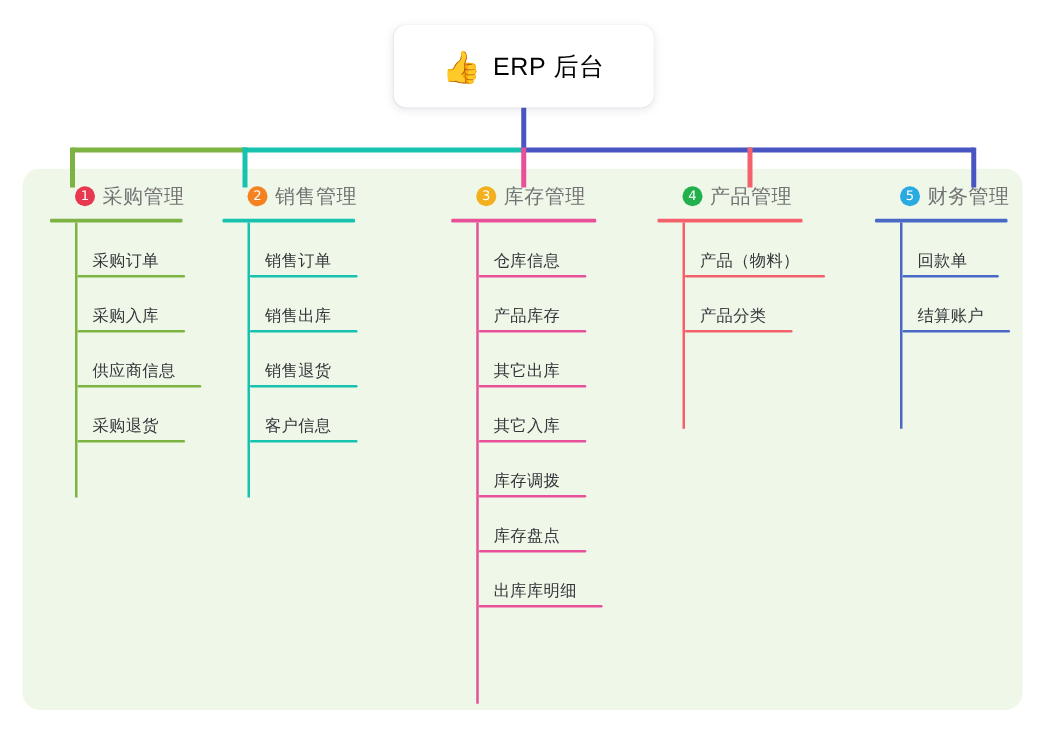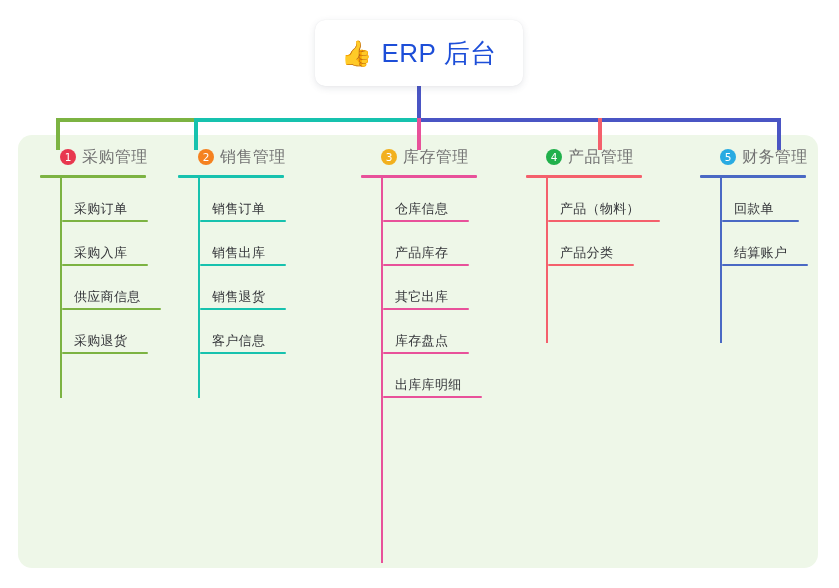--- a/index.html
+++ b/index.html
@@ -65,22 +65,22 @@
     align-items: center;
     gap: 9px;
   }
   .root-emoji {
     font-size: 25px;
     line-height: 1;
     font-family: "DejaVu Sans", sans-serif;
     display: inline-block;
   }
   .root-title {
-    font-size: 26px;
-    color: #1d4ed8;
+    font-size: 20px;
+    color: #000000;
     letter-spacing: 0.5px;
     white-space: nowrap;
   }
 
   
   .column {
     position: absolute;
     z-index: 2;
     top: 145px;
   }
@@ -247,20 +247,28 @@
       </div>
       <div class="item">
         <span class="item-label">产品库存</span>
         <span class="item-rule" style="width: 86px; background: rgb(232, 81, 154);"></span>
       </div>
       <div class="item">
         <span class="item-label">其它出库</span>
         <span class="item-rule" style="width: 86px; background: rgb(232, 81, 154);"></span>
       </div>
       <div class="item">
+        <span class="item-label">其它入库</span>
+        <span class="item-rule" style="width: 86px; background: rgb(232, 81, 154);"></span>
+      </div>
+      <div class="item">
+        <span class="item-label">库存调拨</span>
+        <span class="item-rule" style="width: 86px; background: rgb(232, 81, 154);"></span>
+      </div>
+      <div class="item">
         <span class="item-label">库存盘点</span>
         <span class="item-rule" style="width: 86px; background: rgb(232, 81, 154);"></span>
       </div>
       <div class="item">
         <span class="item-label">出库库明细</span>
         <span class="item-rule" style="width: 99px; background: rgb(232, 81, 154);"></span>
       </div>
     </div>
   </div>
 

